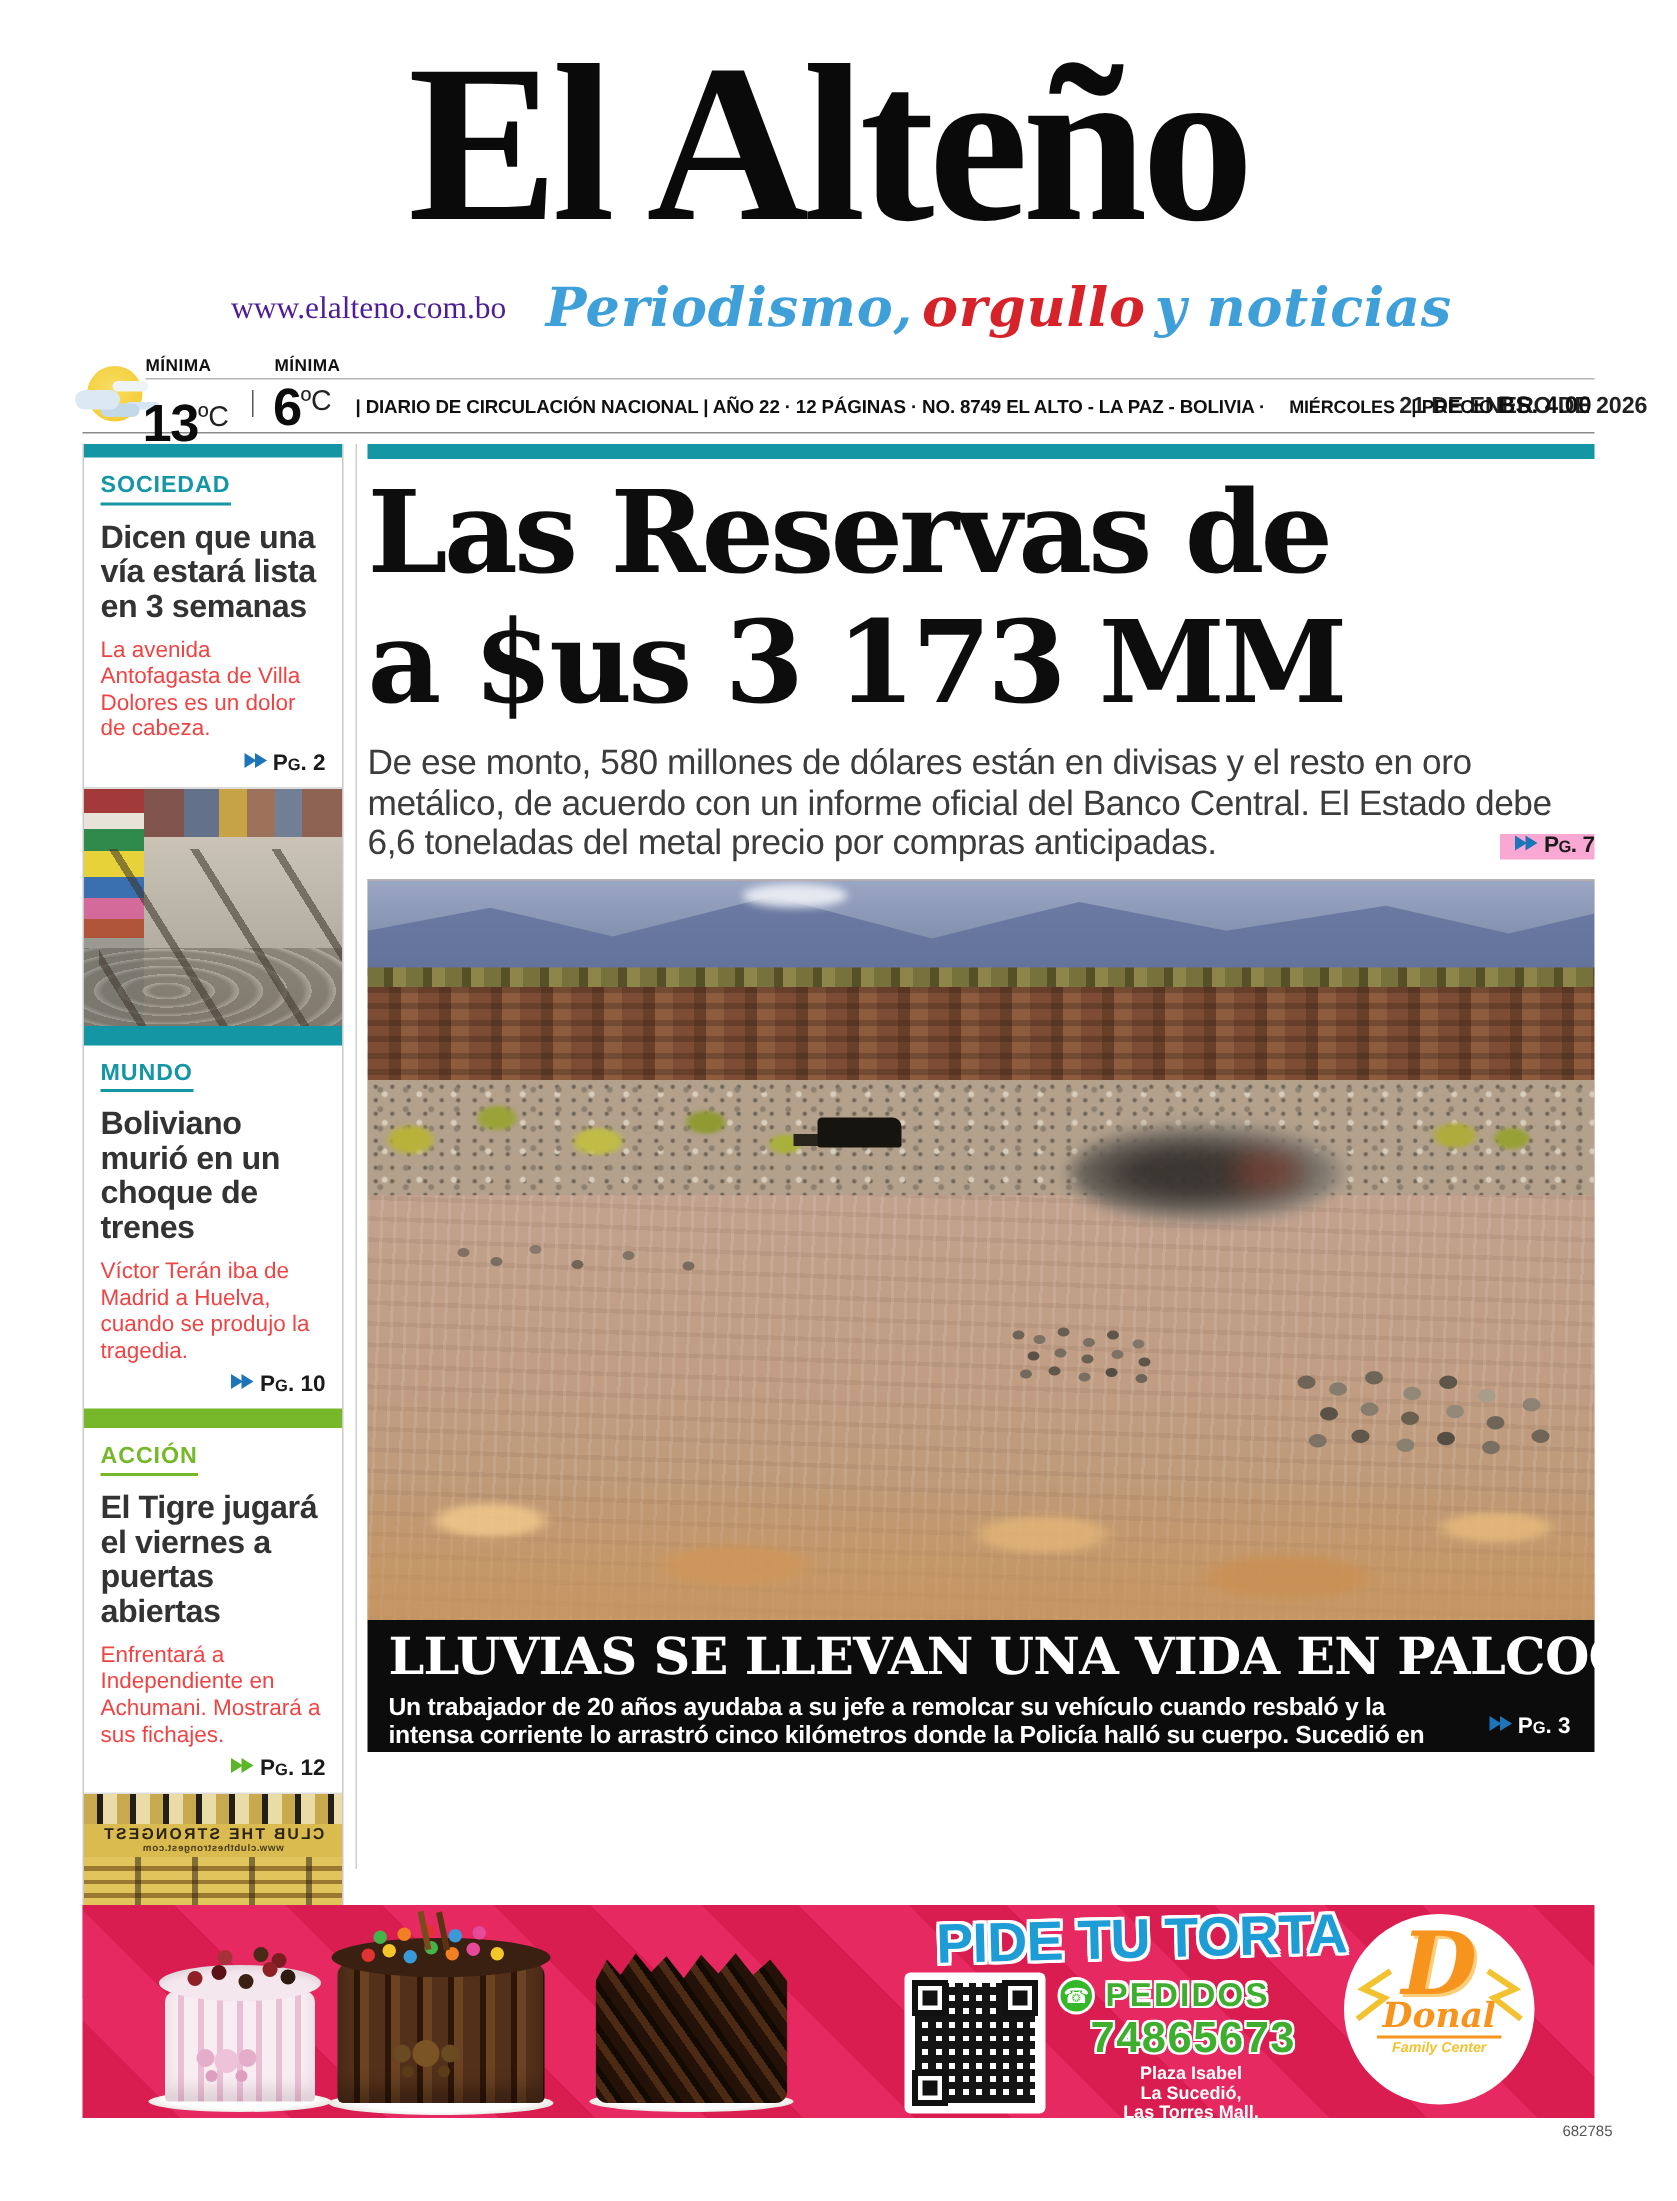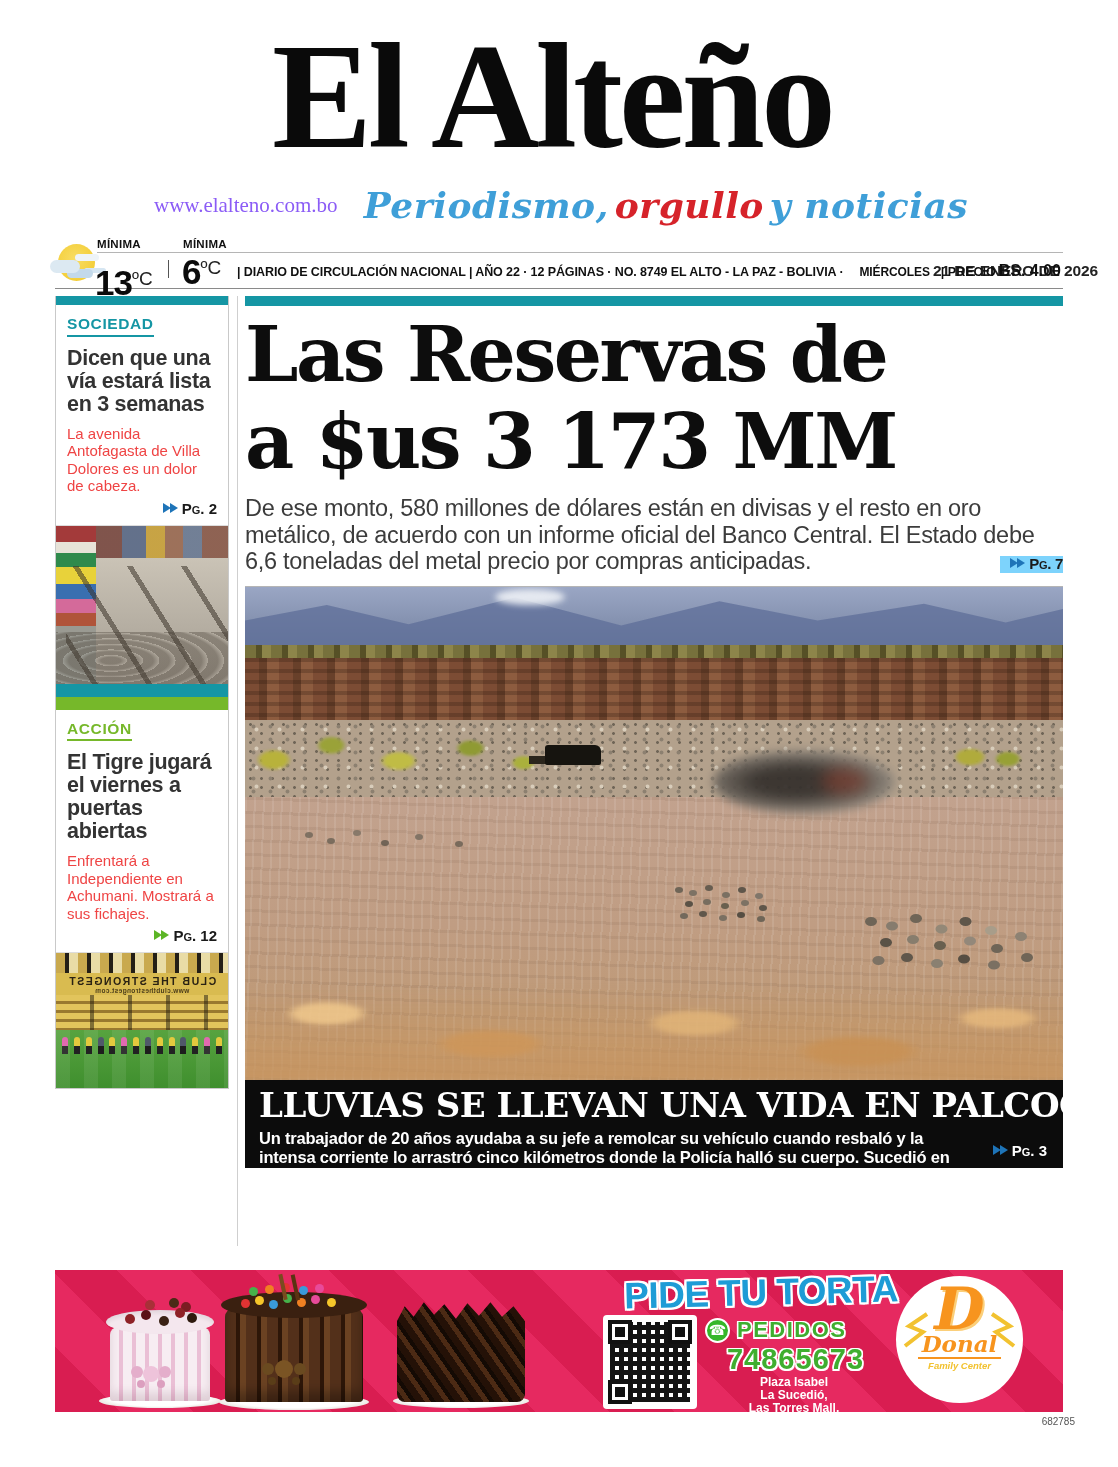--- a/index.html
+++ b/index.html
@@ -4,21 +4,21 @@
 <style>
   html,body { margin:0; padding:0; background:#ffffff; }
   body { font-family:"Liberation Sans", sans-serif; }
   #page { position:relative; width:1118px; height:1467px; background:#fff; overflow:hidden; }
 
   
   .mh-title { position:absolute; left:0; top:8px; width:1104px; text-align:center;
     font-family:"Liberation Serif", serif; font-weight:bold; font-size:150px; letter-spacing:-4px;
     color:#0a0a0a; line-height:1.18; }
   .mh-site { position:absolute; left:154px; top:193px; font-family:"Liberation Serif", serif;
-    font-size:21px; color:#8b5cf6; }
+    font-size:21px; color:#4c1d95; }
   .mh-tagline { position:absolute; right:150px; top:184px; font-family:"DejaVu Serif", serif;
     font-style:italic; font-weight:bold; font-size:36px; letter-spacing:0.5px; white-space:nowrap; }
   .tg-blue { color:#3F9FD8;margin-top:25px; } .tg-red { color:#D6232A; margin:0 6px; }
 
   
   .infobar { position:absolute; left:55px; top:238px; width:1008px; height:50px;
     border-bottom:1px solid #8a8a8a; }
   .ib-line { position:absolute; left:42px; right:0; top:14px; border-top:1px solid #b5b5b5; }
   .wx-icon { position:absolute; left:-2px; top:5px; width:48px; height:44px; }
   .wx-sun  { position:absolute; left:5px; top:1px; width:37px; height:37px; border-radius:50%;
@@ -96,21 +96,21 @@
   .pd { background:linear-gradient(#50586a 55%, #1d1d1d 55%); }
 
   
   .main { position:absolute; left:245px; top:296px; width:818px; }
   .main-bar { height:10px; background:#1596A4; }
   .headline { margin-top:6px; font-family:"DejaVu Serif", serif; font-weight:bold; color:#0d0d0d;
     font-size:76px; line-height:1.14; letter-spacing:-2.5px; }
   .headline span { display:block; }
   .deck { position:relative; margin-top:10px; font-size:23.5px; line-height:1.12; color:#3c3c3c;
     letter-spacing:-0.3px; }
-  .deck-page { position:absolute; right:0; bottom:1px; background:#7dd3fc; padding-left:10px;
+  .deck-page { position:absolute; right:0; bottom:1px; background:#f9a8d4; padding-left:10px;
     font-variant:small-caps; font-weight:bold; font-size:15px; color:#1a1a1a; }
 
   
   .photo { position:relative; margin-top:12px; height:493px; overflow:hidden; background:#c2a28e;
     border-top:1px solid #b5b5b5; }
   .ph-sky { position:absolute; left:0; top:0; right:0; height:64px;
     background:linear-gradient(180deg,#9aa6c4,#73819f); }
   .ph-ridge { position:absolute; left:0; top:0; right:0; height:64px; background:#5e6d98; opacity:.75;
     clip-path:polygon(0 100%,0 52%,10% 28%,20% 58%,33% 16%,46% 60%,58% 22%,70% 52%,83% 26%,93% 55%,100% 34%,100% 100%); }
   .ph-snow { position:absolute; left:250px; top:2px; width:70px; height:16px; background:#eef1f6;
@@ -300,20 +300,26 @@
     <div class="ph-street">
       <div class="st-shops"></div>
       <div class="st-upper"></div>
       <div class="st-road"></div>
       <div class="st-planks"></div>
       <div class="st-rubble"></div>
     </div>
 
     <div class="bar bar-mid teal-bg"></div>
 
+    <div class="sb-block">
+      <span class="kicker teal">MUNDO</span>
+      <div class="sb-head">Boliviano murió en un choque de trenes</div>
+      <div class="sb-body">Víctor Terán iba de Madrid a Huelva, cuando se produjo la tragedia.</div>
+      <div class="pageref"><span class="chev blue"></span><span>Pg. 10</span></div>
+    </div>
 
     <div class="bar bar-mid green-bg"></div>
 
     <div class="sb-block">
       <span class="kicker green">ACCIÓN</span>
       <div class="sb-head">El Tigre jugará el viernes a puertas abiertas</div>
       <div class="sb-body">Enfrentará a Independiente en Achumani. Mostrará a sus fichajes.</div>
       <div class="pageref"><span class="chev green"></span><span>Pg. 12</span></div>
     </div>
 

